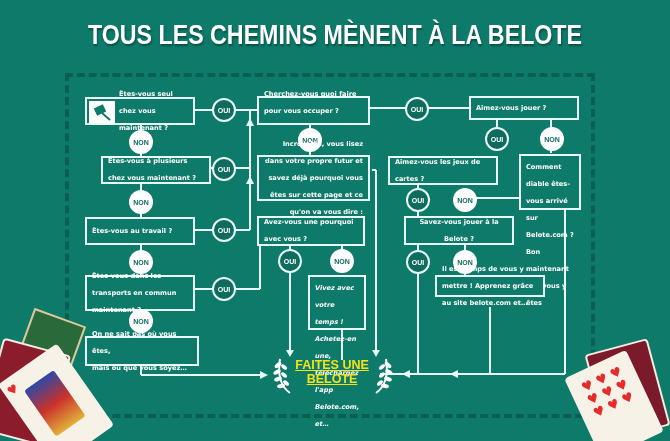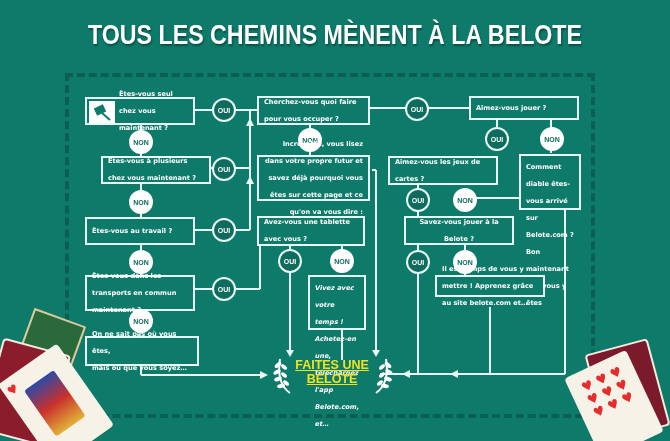--- a/index.html
+++ b/index.html
@@ -130,30 +130,30 @@
   <span class="txt">Êtes-vous dans les transports en commun maintenant ?</span>
 </div>
 <div class="badge oui" style="left:212px;top:277px;">OUI</div>
 <div class="badge non" style="left:129px;top:309px;">NON</div>
 
 <div class="box" style="left:85px;top:336px;width:114px;height:30px;">
   <span class="txt">On ne sait pas où vous êtes,
 mais où que vous soyez…</span>
 </div>
 
-<div class="box" style="left:257px;top:96px;width:113px;height:29px;">
+<div class="box" style="left:257px;top:96px;width:113px;height:29px;align-items:flex-end;">
   <span class="txt">Cherchez-vous quoi faire pour vous occuper ?</span>
 </div>
 <div class="badge non" style="left:298px;top:128px;">NON</div>
 <div class="box" style="left:257px;top:155px;width:113px;height:46px;text-align:right;">
   <span class="txt">Incroyable, vous lisez dans votre propre futur et savez déjà pourquoi vous êtes sur cette page et ce qu'on va vous dire :</span>
 </div>
 
 <div class="box" style="left:257px;top:216px;width:108px;height:30px;">
-  <span class="txt">Avez-vous une tablette avec vous ?</span>
+  <span class="txt">Avez-vous une pourquoi avec vous ?</span>
 </div>
 <div class="badge oui" style="left:278px;top:249px;">OUI</div>
 <div class="badge non" style="left:330px;top:249px;">NON</div>
 <div class="box" style="left:308px;top:275px;width:58px;height:55px;align-items:flex-start;font-style:italic;">
   <span class="txt">Vivez avec votre temps ! Achetez-en une, téléchargez l'app Belote.com, et…</span>
 </div>
 
 <div class="badge oui" style="left:405px;top:97px;">OUI</div>
 <div class="box" style="left:469px;top:96px;width:110px;height:24px;">
   <span class="txt">Aimez-vous jouer ?</span>

